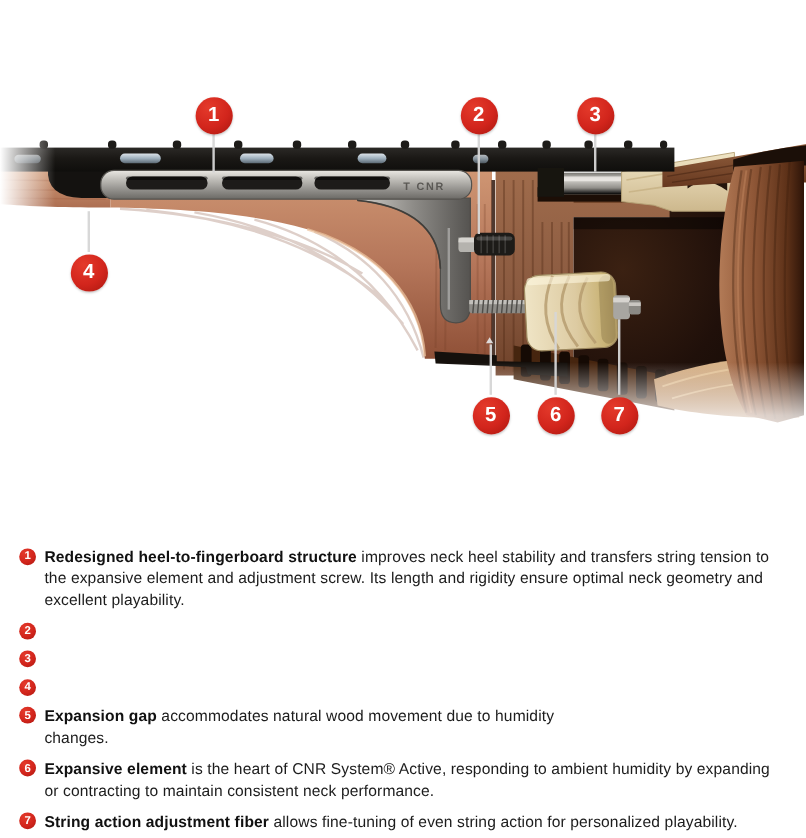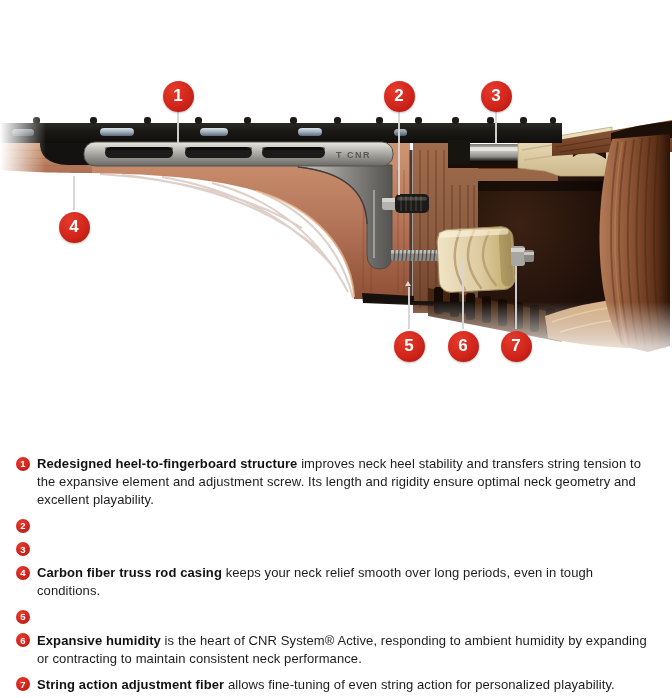--- a/index.html
+++ b/index.html
@@ -304,28 +304,29 @@
       <p class="legend-text"><b>Redesigned heel-to-fingerboard structure</b><span> improves neck heel stability and transfers string tension to the expansive element and adjustment screw. Its length and rigidity ensure optimal neck geometry and excellent playability.</span></p>
     </div>
     <div class="legend-item">
       <span class="legend-bullet">2</span>
     </div>
     <div class="legend-item">
       <span class="legend-bullet">3</span>
     </div>
     <div class="legend-item">
       <span class="legend-bullet">4</span>
-      <p class="legend-text"><b>Carbon fiber truss rod casing</b><span> keeps your neck relief smooth over long periods, even in tough conditions.</span></p>
     </div>
     <div class="legend-item">
       <span class="legend-bullet">5</span>
+      <p class="legend-text"><b>Expansion gap</b><span> accommodates natural wood movement due to humidity
+changes.</span></p>
     </div>
     <div class="legend-item">
       <span class="legend-bullet">6</span>
-      <p class="legend-text"><b>Expansive humidity</b><span> is the heart of CNR System® Active, responding to ambient humidity by expanding or contracting to maintain consistent neck performance.</span></p>
+      <p class="legend-text"><b>Expansive element</b><span> is the heart of CNR System® Active, responding to ambient humidity by expanding or contracting to maintain consistent neck performance.</span></p>
     </div>
     <div class="legend-item">
       <span class="legend-bullet">7</span>
       <p class="legend-text"><b>String action adjustment fiber</b><span> allows fine-tuning of even string action for personalized playability.</span></p>
     </div>
   </div>
 
 </div>
 
 </body></html>

